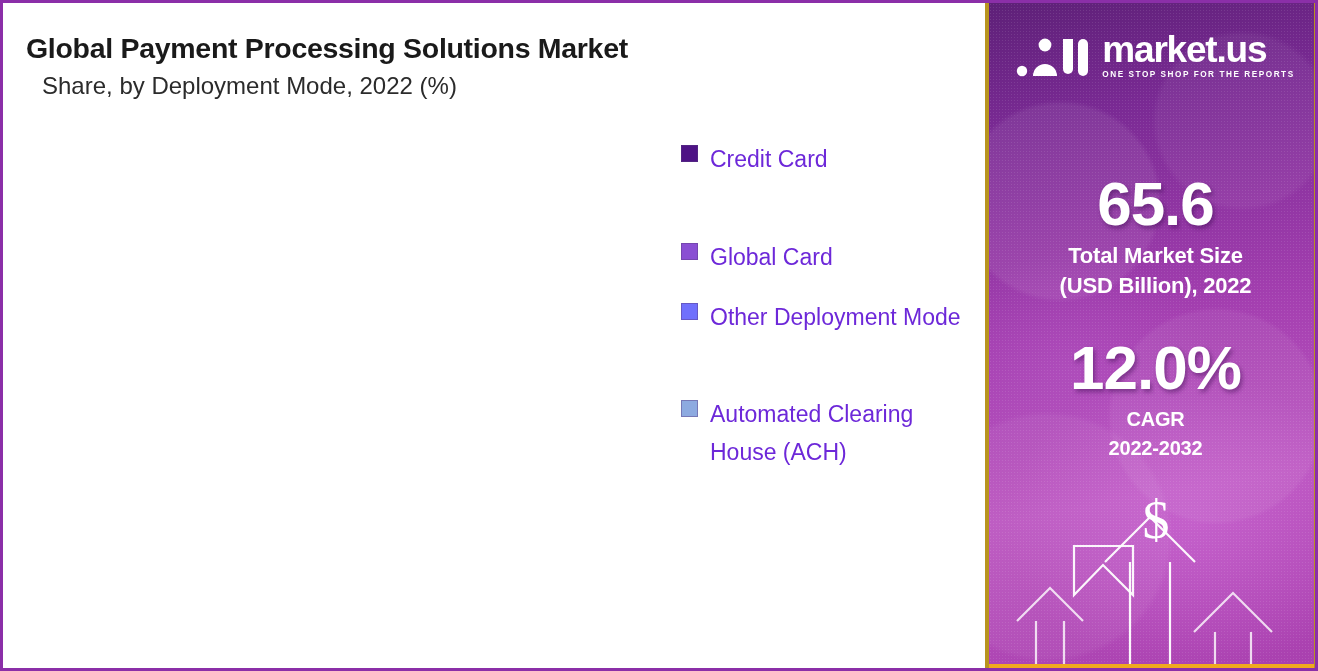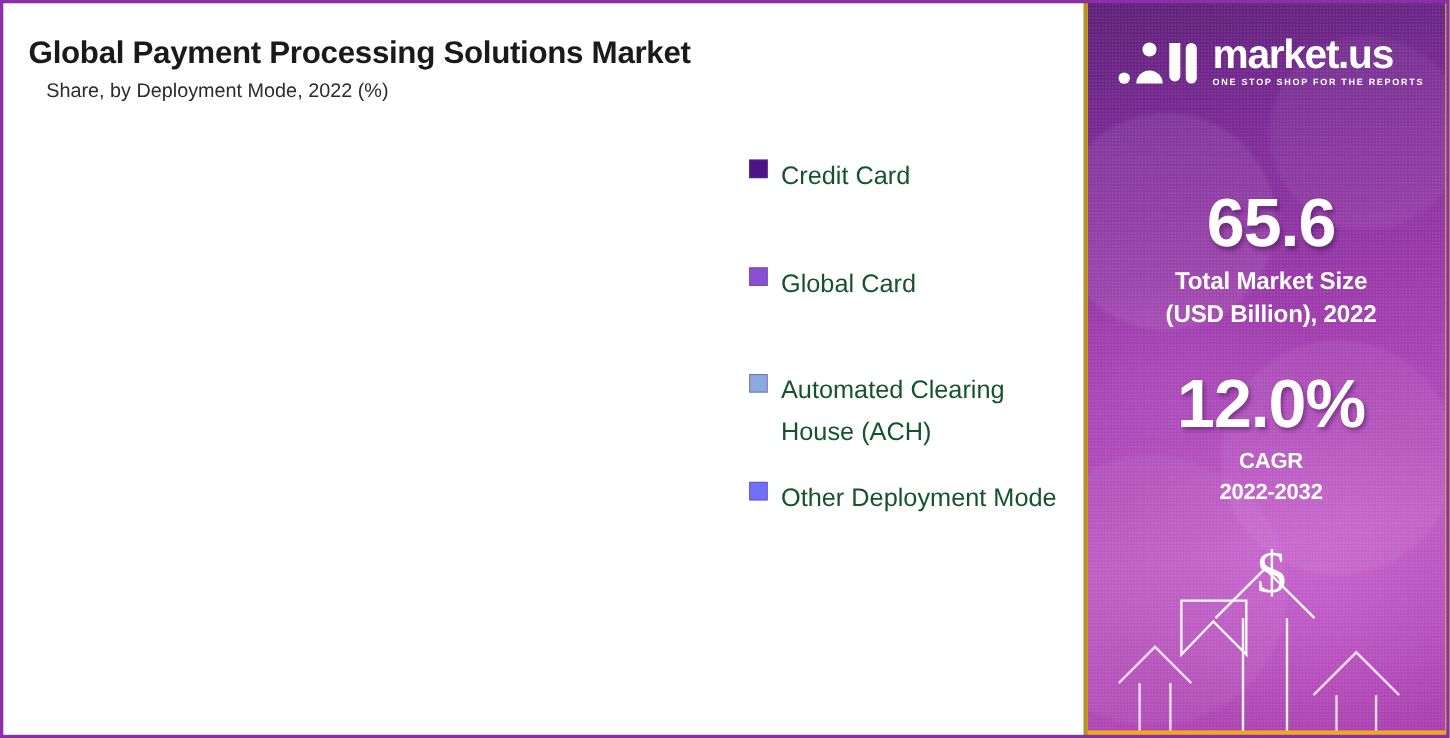--- a/index.html
+++ b/index.html
@@ -40,21 +40,21 @@
     left: 26px; top: 32px;
     font-size: 28.5px;
     font-weight: bold;
     color: #1a1a1a;
     letter-spacing: -0.3px;
     white-space: nowrap;
   }
   .chart-subtitle {
     position: absolute;
     left: 42px; top: 72px;
-    font-size: 18px;
+    font-size: 24px;
     font-weight: normal;
     color: #2b2b2b;
     letter-spacing: 0px;
     white-space: nowrap;
   }
   
   .pie-wrap {
     position: absolute;
     left: 82px;
     top: 122px;
@@ -90,21 +90,21 @@
     width: 17px;
     height: 17px;
     flex: 0 0 17px;
     margin-top: 5px;
     margin-right: 12px;
     border: 1px solid rgba(90,60,130,0.45);
     box-sizing: border-box;
   }
   .legend-label {
     font-size: 23px;
-    color: #14532d;
+    color: #6d28d9;
     line-height: 38px;
     letter-spacing: 0px;
   }
   
   .brand-panel {
     position: absolute;
     left: 985px; top: 0;
     width: 333px; height: 671px;
     box-sizing: border-box;
     border-left: 4px solid #b8941f;
@@ -212,27 +212,27 @@
 
     <div class="legend">
       <div class="legend-item">
         <span class="legend-swatch" style="background:#4E1385"></span>
         <span class="legend-label">Credit Card</span>
       </div>
       <div class="legend-item" style="margin-top:60px">
         <span class="legend-swatch" style="background:#8A4FD3"></span>
         <span class="legend-label">Global Card</span>
       </div>
+      <div class="legend-item" style="margin-top:22px">
+        <span class="legend-swatch" style="background:#7070FC"></span>
+        <span class="legend-label">Other Deployment Mode</span>
+      </div>
       <div class="legend-item" style="margin-top:59px">
         <span class="legend-swatch" style="background:#8DAAE0"></span>
         <span class="legend-label">Automated Clearing House (ACH)</span>
-      </div>
-      <div class="legend-item" style="margin-top:22px">
-        <span class="legend-swatch" style="background:#7070FC"></span>
-        <span class="legend-label">Other Deployment Mode</span>
       </div>
     </div>
   </div>
 
   <div class="brand-panel">
     <div class="brand-texture"></div>
     <div class="brand-dots"></div>
 
     <div class="logo-row">
       <svg class="logo-mark" width="76" height="46" viewBox="0 0 76 46">

